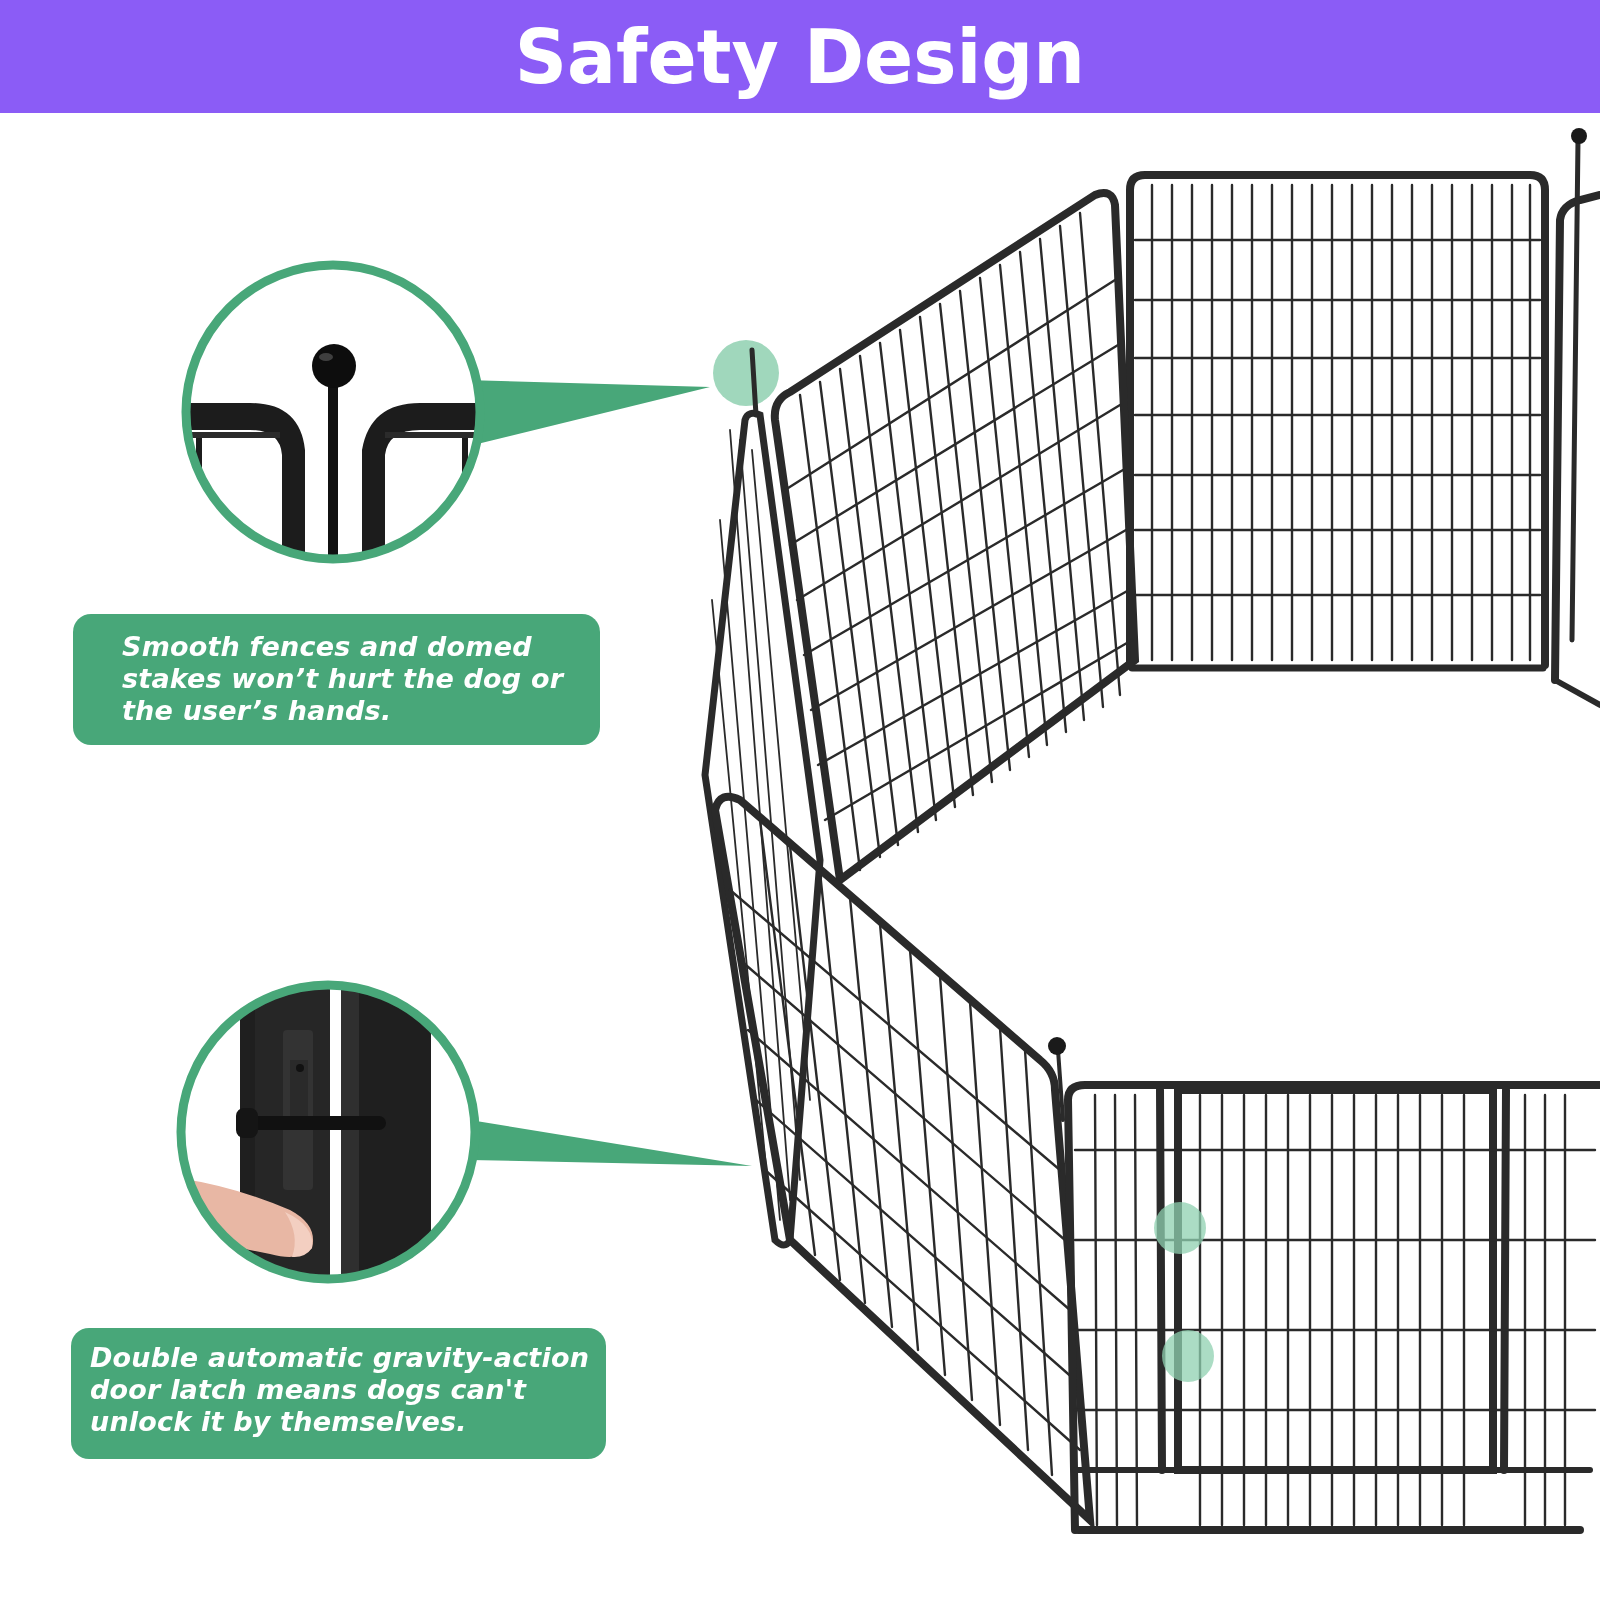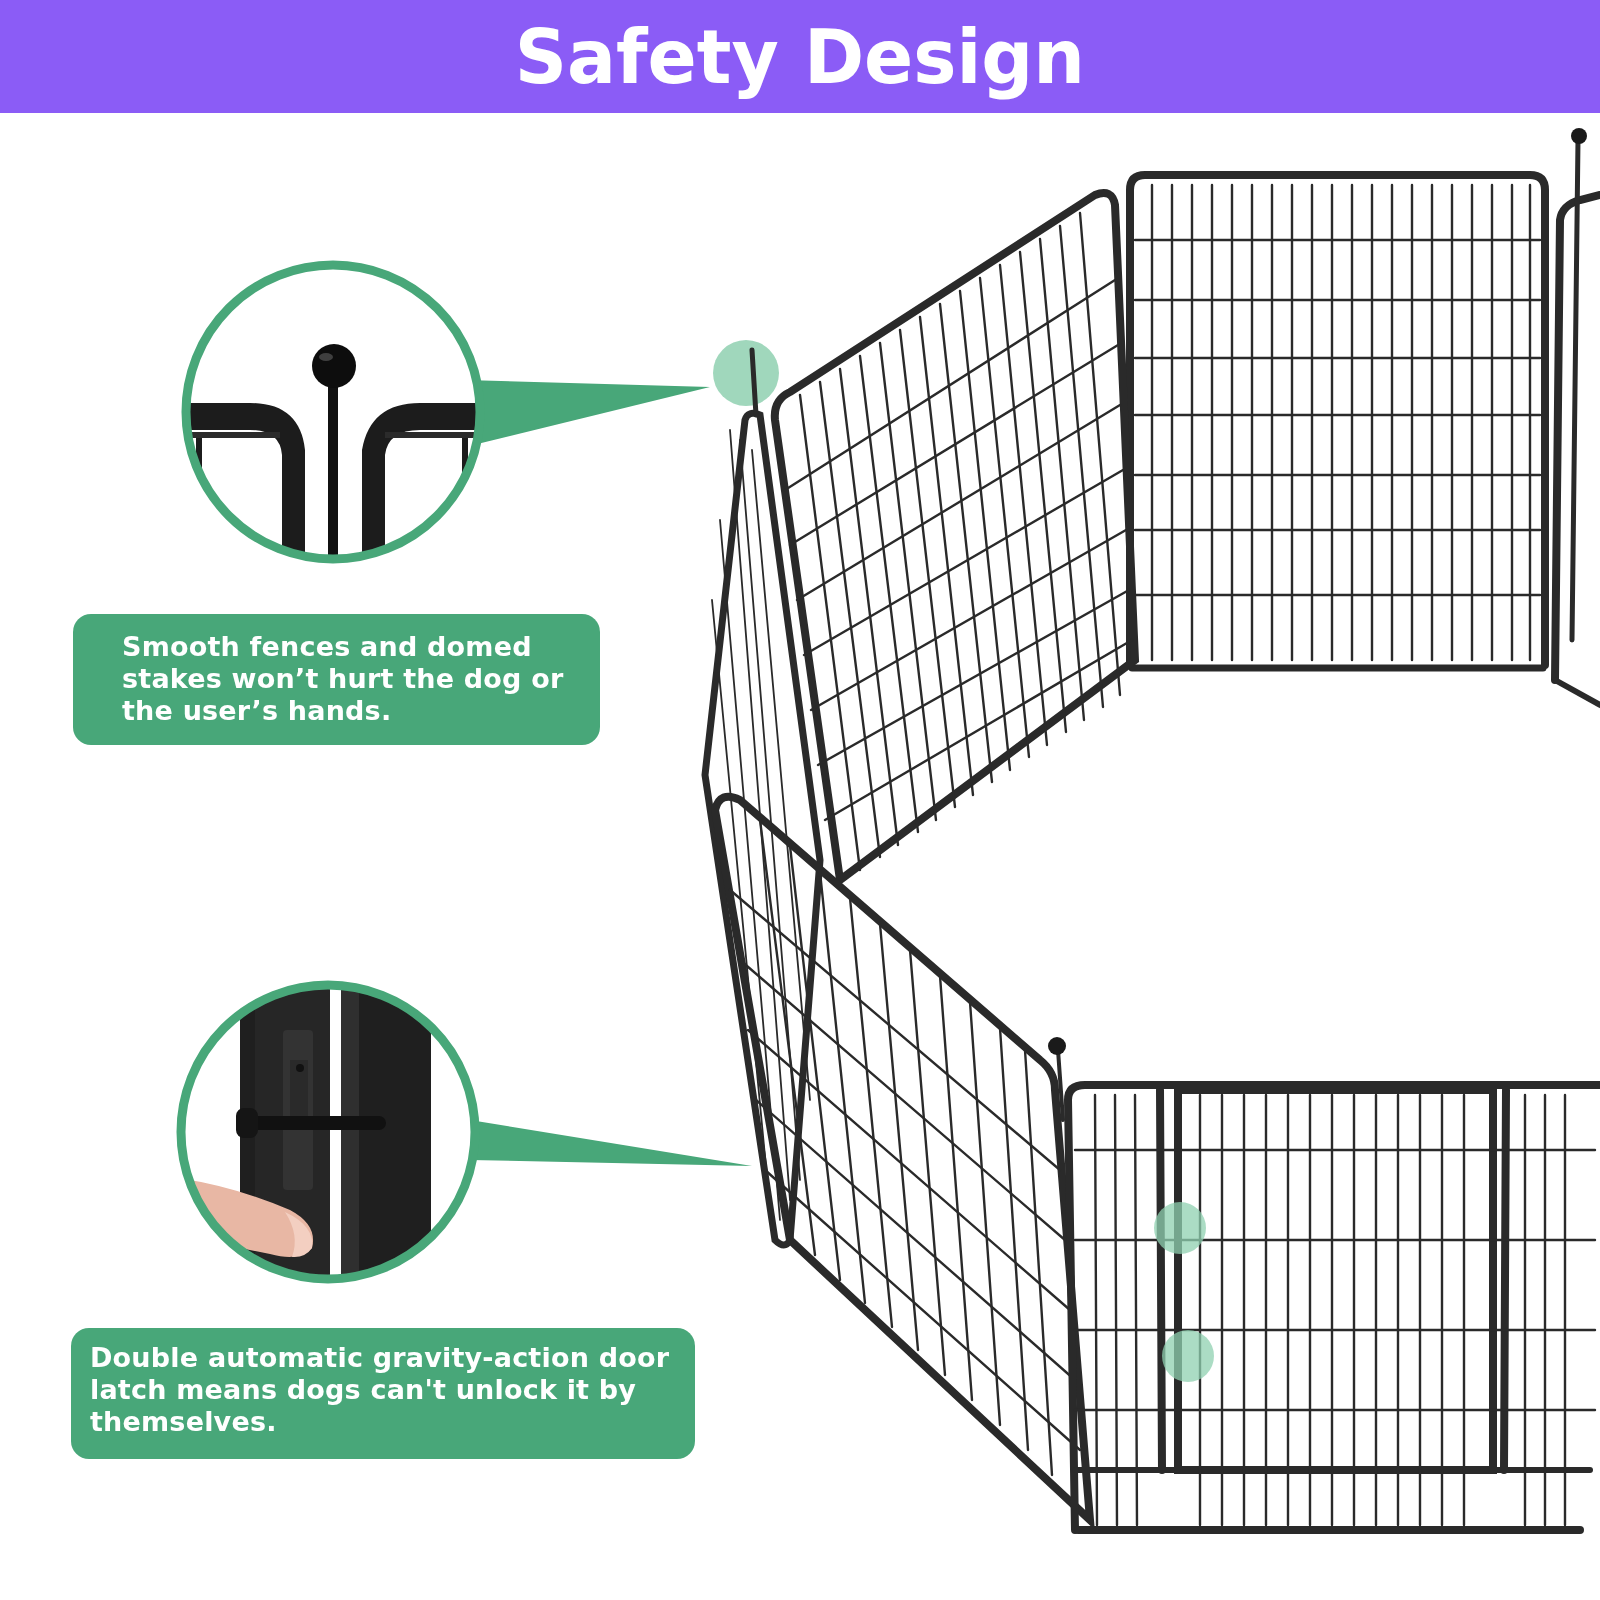--- a/index.html
+++ b/index.html
@@ -18,22 +18,22 @@
     letter-spacing: 0px; font-family: "DejaVu Sans", sans-serif;
     transform: scaleX(0.98);
   }
   .callout {
     position: absolute; background: #48a779; border-radius: 18px;
     color: #ffffff; font-size: 27px; line-height: 32px; font-weight: 700;
     box-sizing: border-box; font-family: "DejaVu Sans", sans-serif;
     letter-spacing: 0.2px;
   }
   .callout-1 { left: 73px; top: 614px; width: 527px; height: 131px; padding: 17px 20px 0 49px; }
-  .callout-2 { left: 71px; top: 1328px; width: 624px; height: 131px; padding: 14px 10px 0 19px; }
-  .callout p { margin: 0; font-weight: 600; }
+  .callout-2 { left: 71px; top: 1328px; width: 535px; height: 131px; padding: 14px 10px 0 19px; }
+  .callout p { margin: 0; font-weight: 600; font-style: italic; }
   svg.scene { position: absolute; left: 0; top: 0; }
 </style>
 </head>
 <body>
 
 <div class="header">
   <h1>Safety Design</h1>
 </div>
 
 <svg class="scene" width="1600" height="1600" viewBox="0 0 1600 1600">

